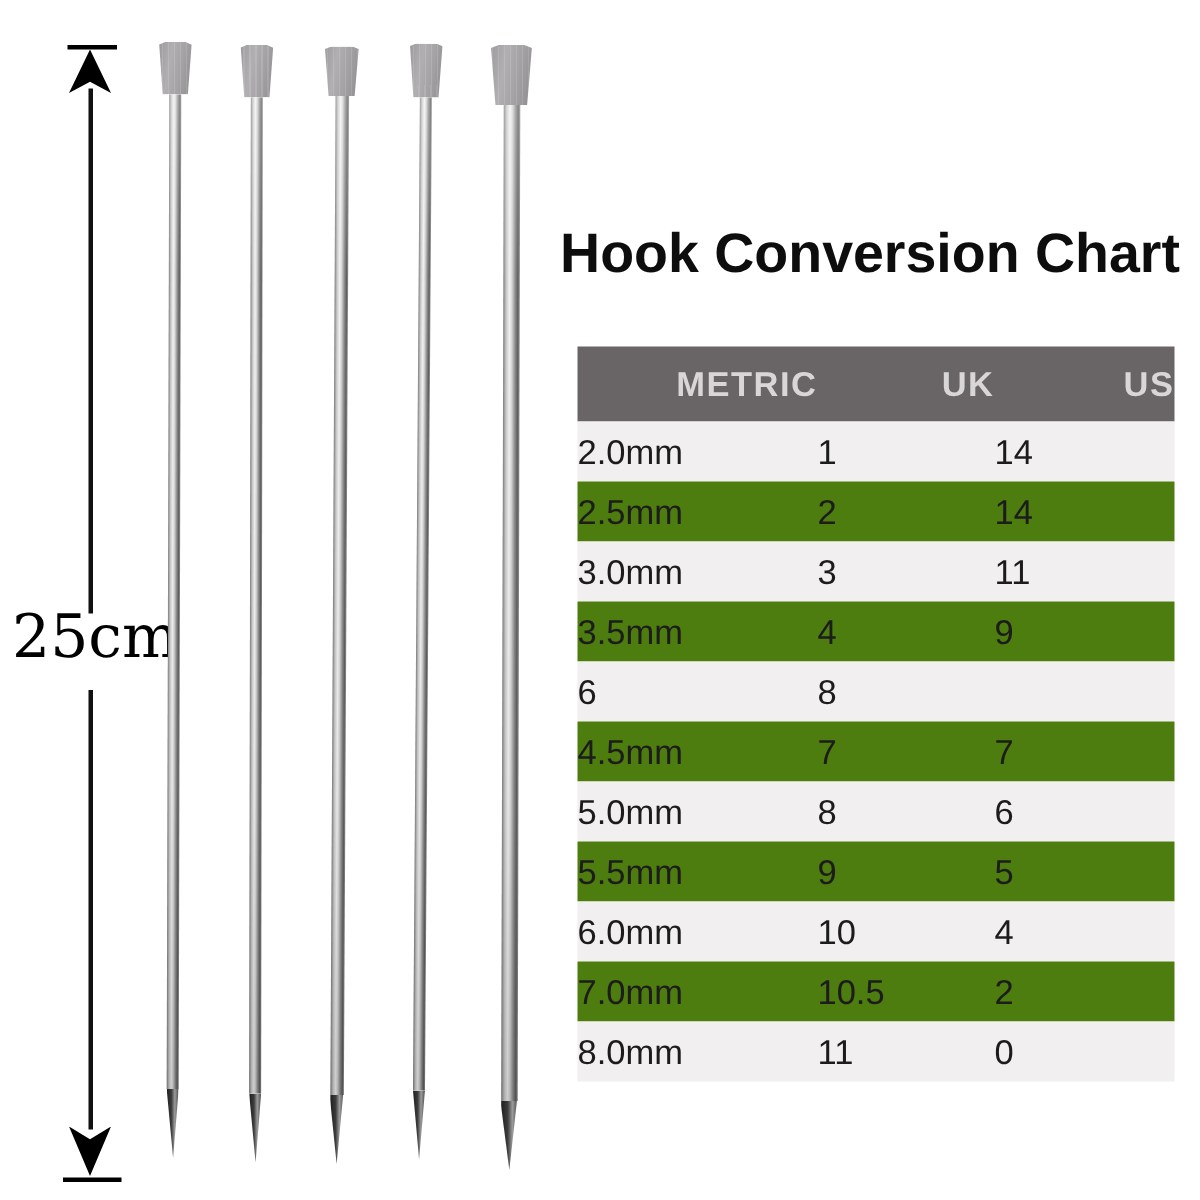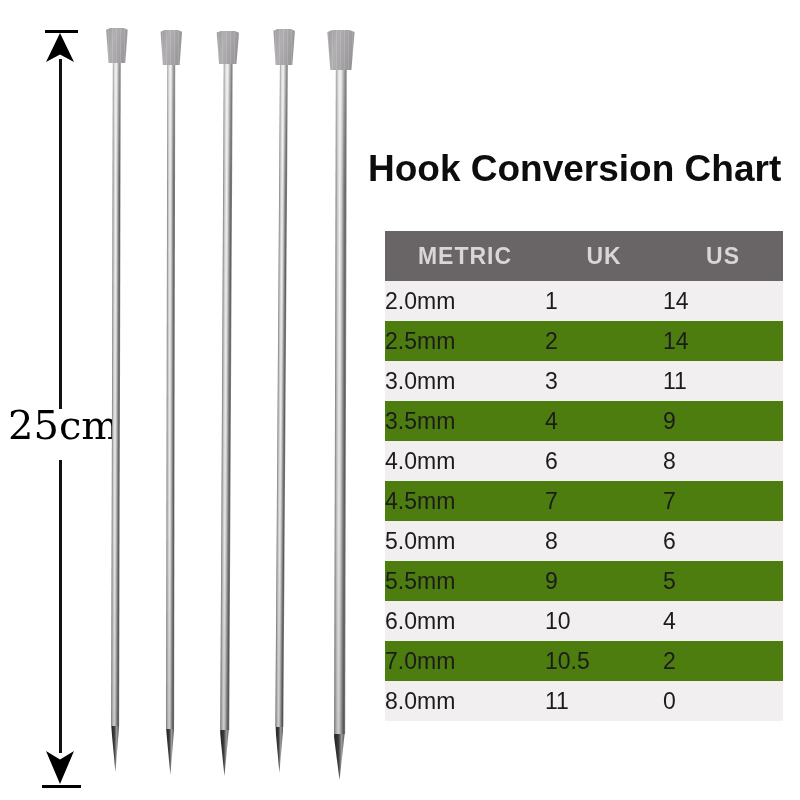--- a/index.html
+++ b/index.html
@@ -54,29 +54,29 @@
   }
   .n1 { left:97px;  top:28px; height:744px; --capw:27px; --caph:35px; --sw:8px;  transform:rotate(0.15deg); }
   .n2 { left:152px; top:30px; height:745px; --capw:27px; --caph:35px; --sw:8px;  transform:rotate(0.10deg); }
   .n3 { left:206px; top:31px; height:745px; --capw:28px; --caph:33px; --sw:9px;  transform:rotate(0.30deg); }
   .n4 { left:261px; top:29px; height:744px; --capw:27px; --caph:36px; --sw:8px;  transform:rotate(0.40deg); }
   .n5 { left:321px; top:30px; height:750px; --capw:34px; --caph:40px; --sw:11px; transform:rotate(0.15deg); }
 
   
   .title {
     position:absolute; left:368px; top:149px; width:424px; margin:0;
-    font-weight:bold; font-size:37px; line-height:1.1;
+    text-align:center; font-weight:bold; font-size:37px; line-height:1.1;
     color:#0d0d0d; font-family:"Liberation Sans", sans-serif;
   }
 
   
   .table { position:absolute; left:385px; top:231px; width:398px; }
   .thead {
     display:grid; grid-template-columns:160px 118px 120px;
-    height:50px; align-items:center; text-align:center;
+    height:50px; align-items:center; text-align:right;
     background:#696466; color:#d8d6d7;
     font-weight:bold; font-size:23px; letter-spacing:1px;
   }
   .trow {
     display:grid; grid-template-columns:160px 118px 120px;
     height:40px; align-items:center; text-align:left;
     font-size:23px; color:#1c1c1c;
   }
   .trow.light { background:#f2eff0; }
   .trow.dark  { background:#4d7c0f; }
@@ -143,21 +143,20 @@
         <div>3.0mm</div>
         <div>3</div>
         <div>11</div>
       </div>
       <div class="trow dark">
         <div>3.5mm</div>
         <div>4</div>
         <div>9</div>
       </div>
       <div class="trow light">
-        <div>4.0mm</div>
         <div>6</div>
         <div>8</div>
       </div>
       <div class="trow dark">
         <div>4.5mm</div>
         <div>7</div>
         <div>7</div>
       </div>
       <div class="trow light">
         <div>5.0mm</div>

